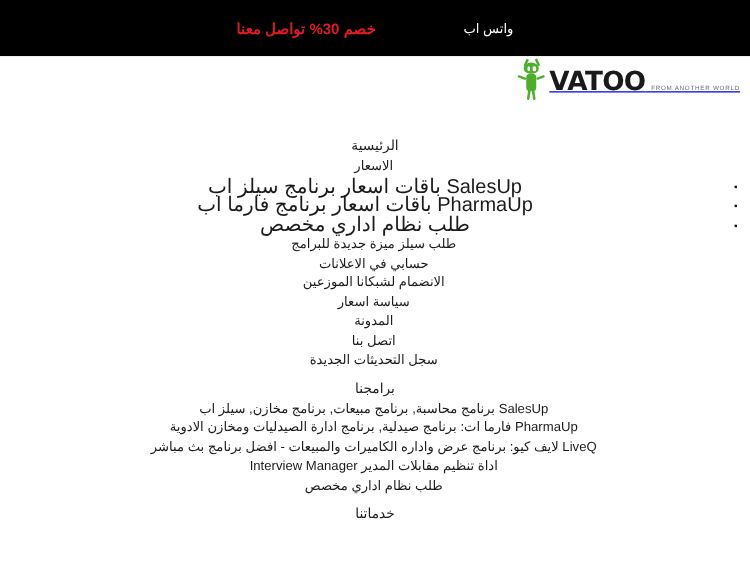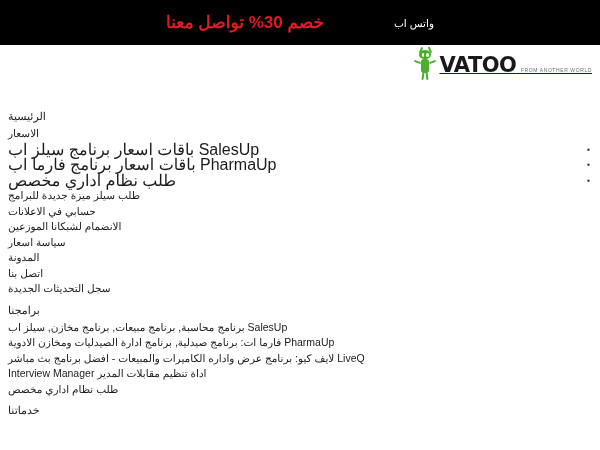--- a/index.html
+++ b/index.html
@@ -23,21 +23,21 @@
     display: flex;
     align-items: center;
     justify-content: center;
     gap: 70px;
     height: 45px;
     padding: 0 10px;
     direction: rtl;
   }
   .promo {
     color: #e01b24;
-    font-size: 17px;
+    font-size: 12px;
     font-weight: bold;
     white-space: nowrap;
     letter-spacing: 0.2px;
   }
   .wa-link {
     color: #ffffff;
     font-size: 10.5px;
     text-decoration: none;
     white-space: nowrap;
   }
@@ -125,21 +125,21 @@
     color: #6b6b6b;
     letter-spacing: 0.6px;
     margin-top: 2px;
     white-space: nowrap;
   }
   
   .content {
     width: 600px;
     padding: 6px 8px 0 8px;
     direction: rtl;
-    text-align: left;
+    text-align: center;
   }
   .nav-heading {
     font-size: 11px;
     color: #1b1b1b;
     margin: 7px 0 3px 0;
     font-weight: normal;
   }
   ul.lvl1, ul.lvl2 {
     list-style: none;
     margin: 0;

